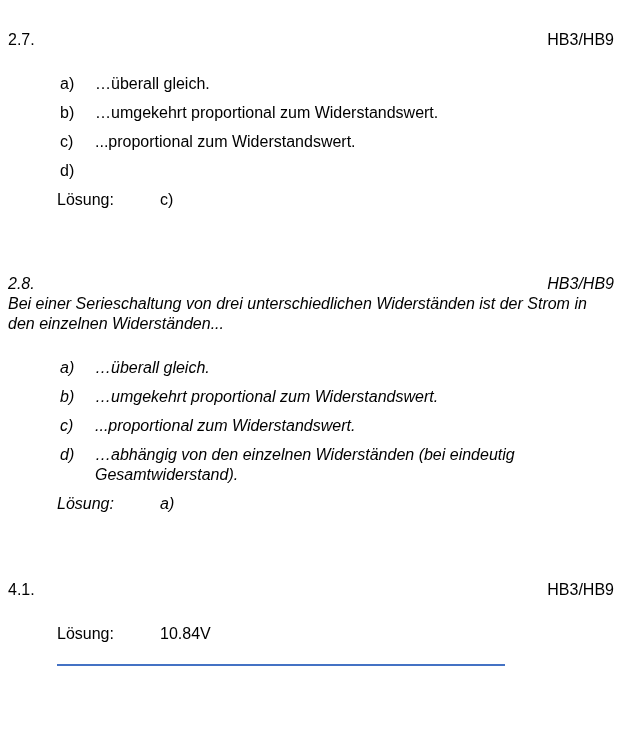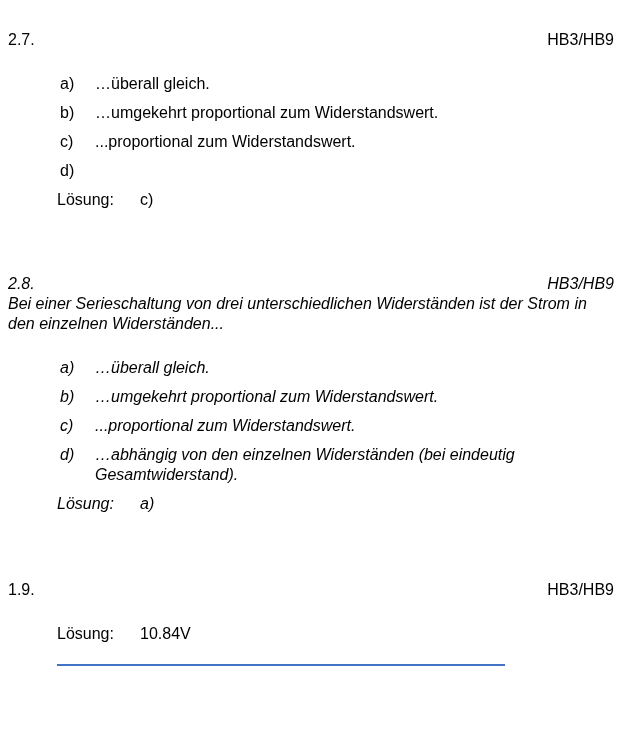--- a/index.html
+++ b/index.html
@@ -26,21 +26,21 @@
   .option-row {
     display: flex;
     margin-bottom: 9px;
   }
   .option-label {
     width: 35px;
     margin-left: 52px;
     flex: 0 0 auto;
   }
   .option-text { flex: 1 1 auto; }
-  .solution-row { display: flex; }
+  .solution-row { display: flex; gap: 20px; }
   .solution-row.standalone { margin-top: 24px; }
   .solution-label {
     margin-left: 49px;
     width: 83px;
     flex: 0 0 auto;
   }
   .divider {
     height: 2px;
     width: 448px;
     margin: 20px 0 0 49px;
@@ -104,21 +104,21 @@
       </li>
     </ul>
     <div class="solution-row">
       <span class="solution-label">Lösung:</span>
       <span class="solution-value">a)</span>
     </div>
   </section>
 
   <section class="question q3">
     <div class="qhead">
-      <span>1.9.</span>
+      <span>4.1.</span>
       <span>HB3/HB9</span>
     </div>
     <div class="solution-row standalone">
       <span class="solution-label">Lösung:</span>
       <span class="solution-value">10.84V</span>
     </div>
   </section>
 
   <div class="divider" style="background:#4472c4;"></div>
 

